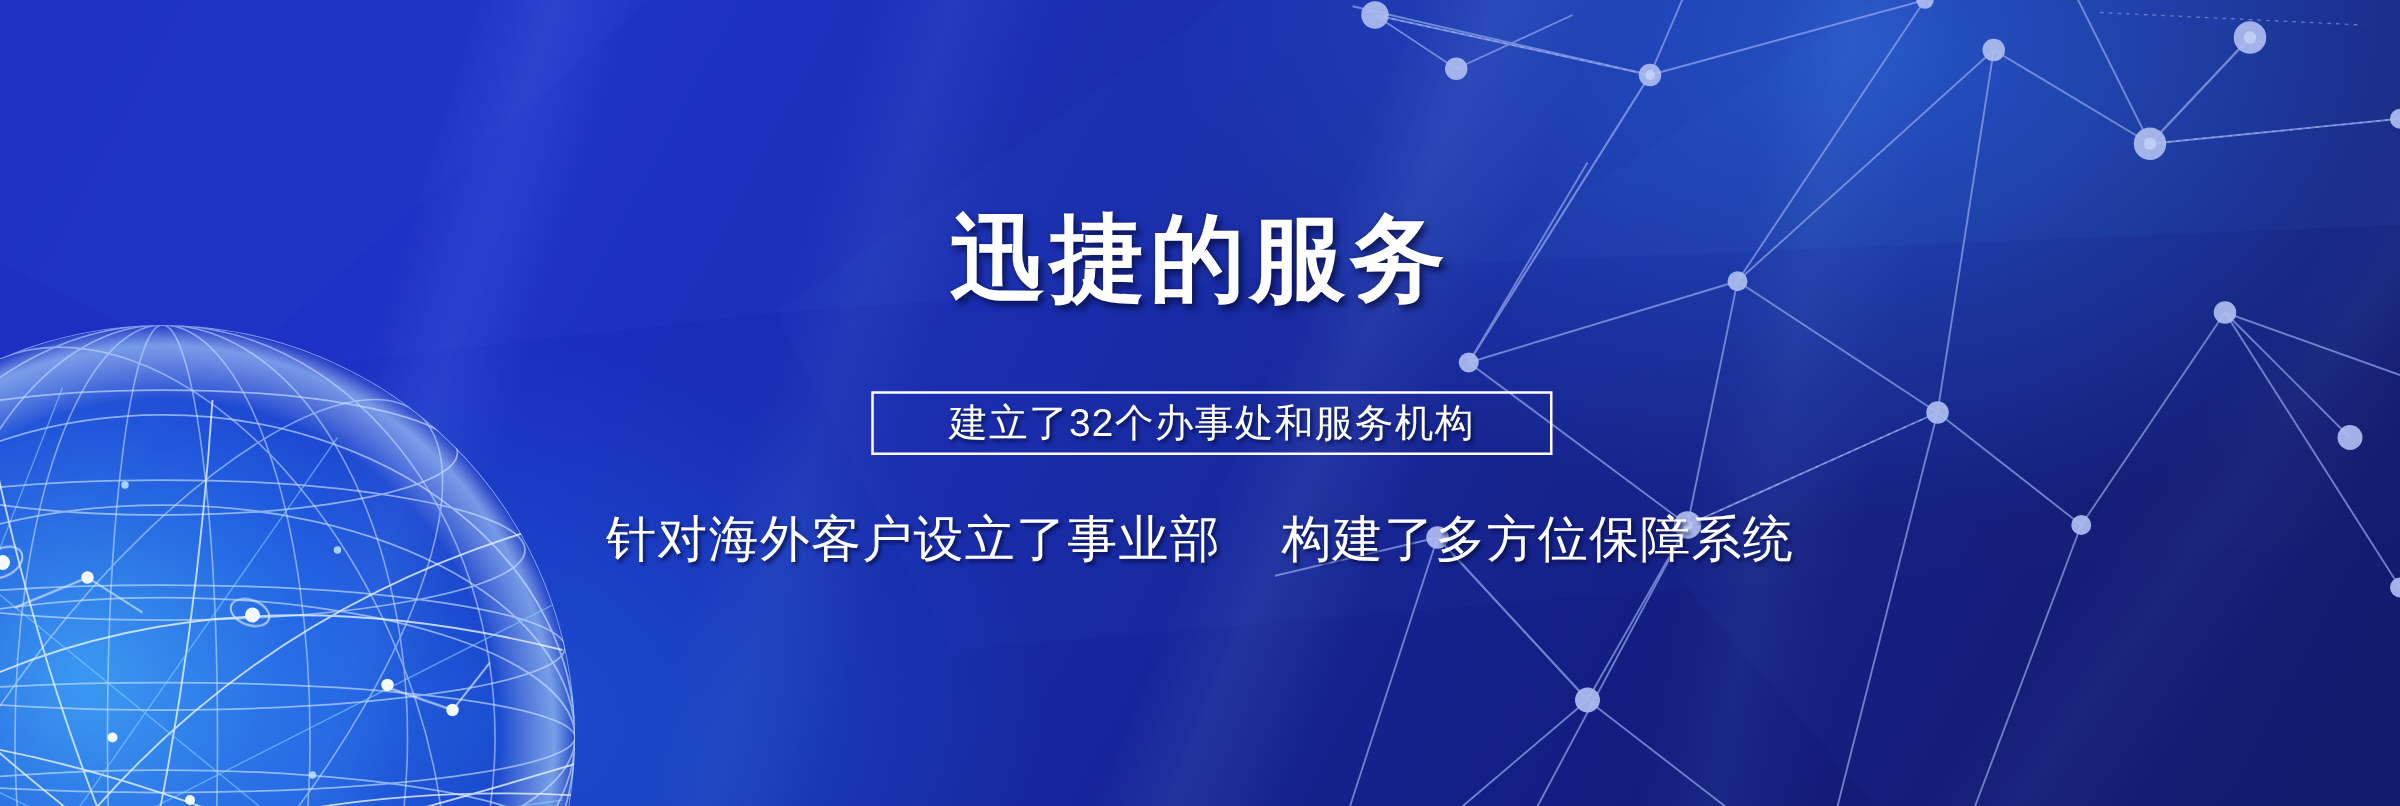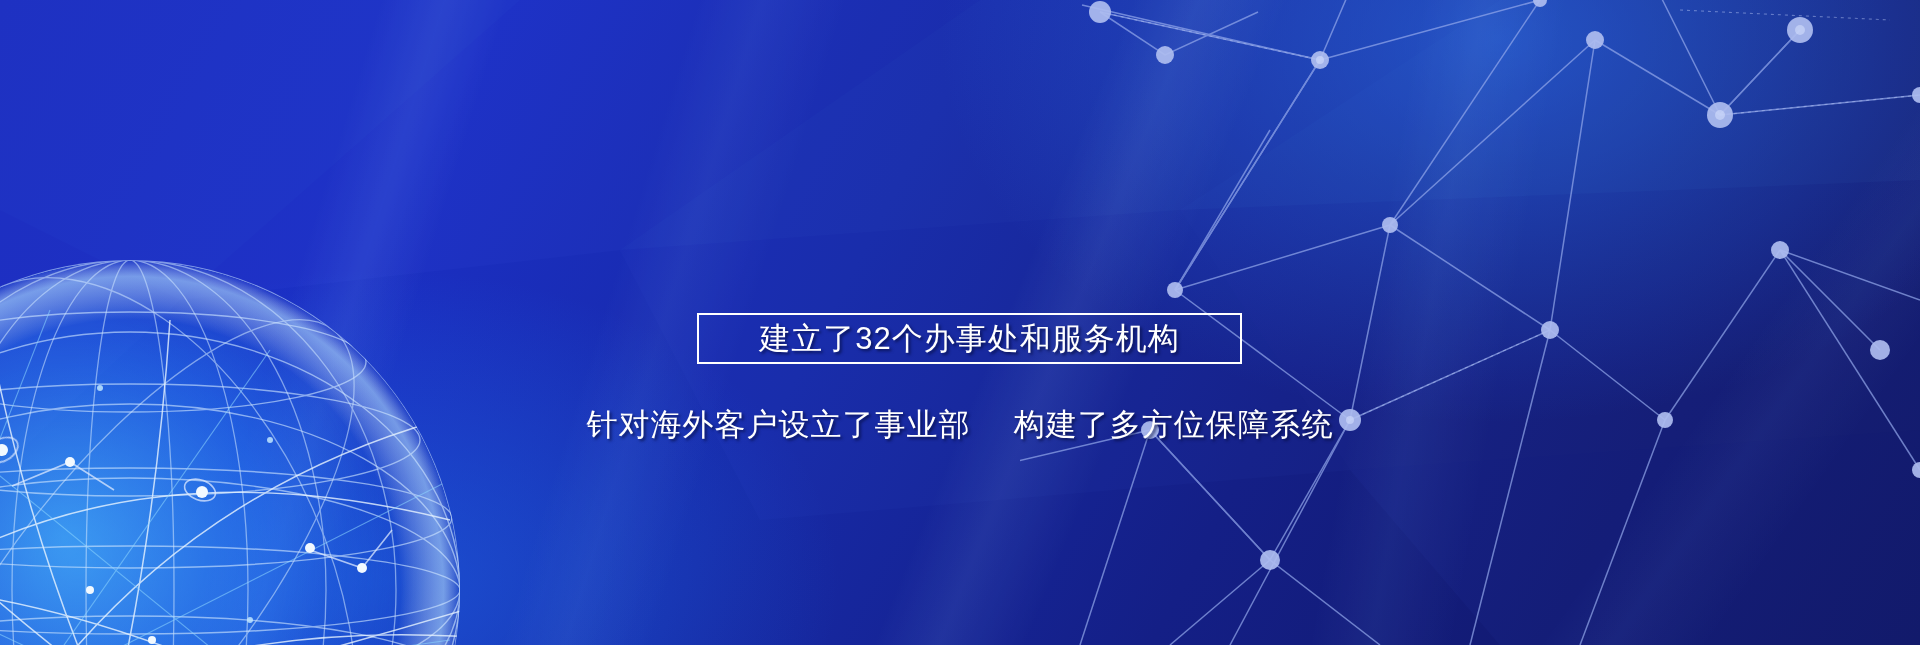--- a/index.html
+++ b/index.html
@@ -64,21 +64,21 @@
     font-size:31px;
     letter-spacing:1px;
     white-space:nowrap;
     text-shadow:2px 2px 3px rgba(4,10,55,.7);
   }
 
   .tagline{
     position:absolute; left:0; right:0; top:404px;
     text-align:center;
     color:#ffffff;
-    font-size:31px;
+    font-size:40px;
     letter-spacing:1px;
     white-space:nowrap;
     text-shadow:2px 2px 3px rgba(4,10,55,.7);
   }
   .tagline .gap{display:inline-block;width:24px;}
 </style>
 </head>
 <body>
 
 <div class="banner">
@@ -294,20 +294,21 @@
         <circle cx="300" cy="60" r="4"></circle>
         <circle cx="700" cy="115" r="5"></circle>
         <circle cx="780" cy="30" r="5"></circle>
         <circle cx="330" cy="420" r="4"></circle>
       </g>
     </svg>
   </div>
 
   <div class="content">
 
+    <div class="title">迅捷的服务</div>
 
     <div class="subbox">
       <span class="subbox-text">建立了32个办事处和服务机构</span>
     </div>
 
     <div class="tagline">
       <span>针对海外客户设立了事业部</span>
       <span class="gap"></span>
       <span>构建了多方位保障系统</span>
     </div>

